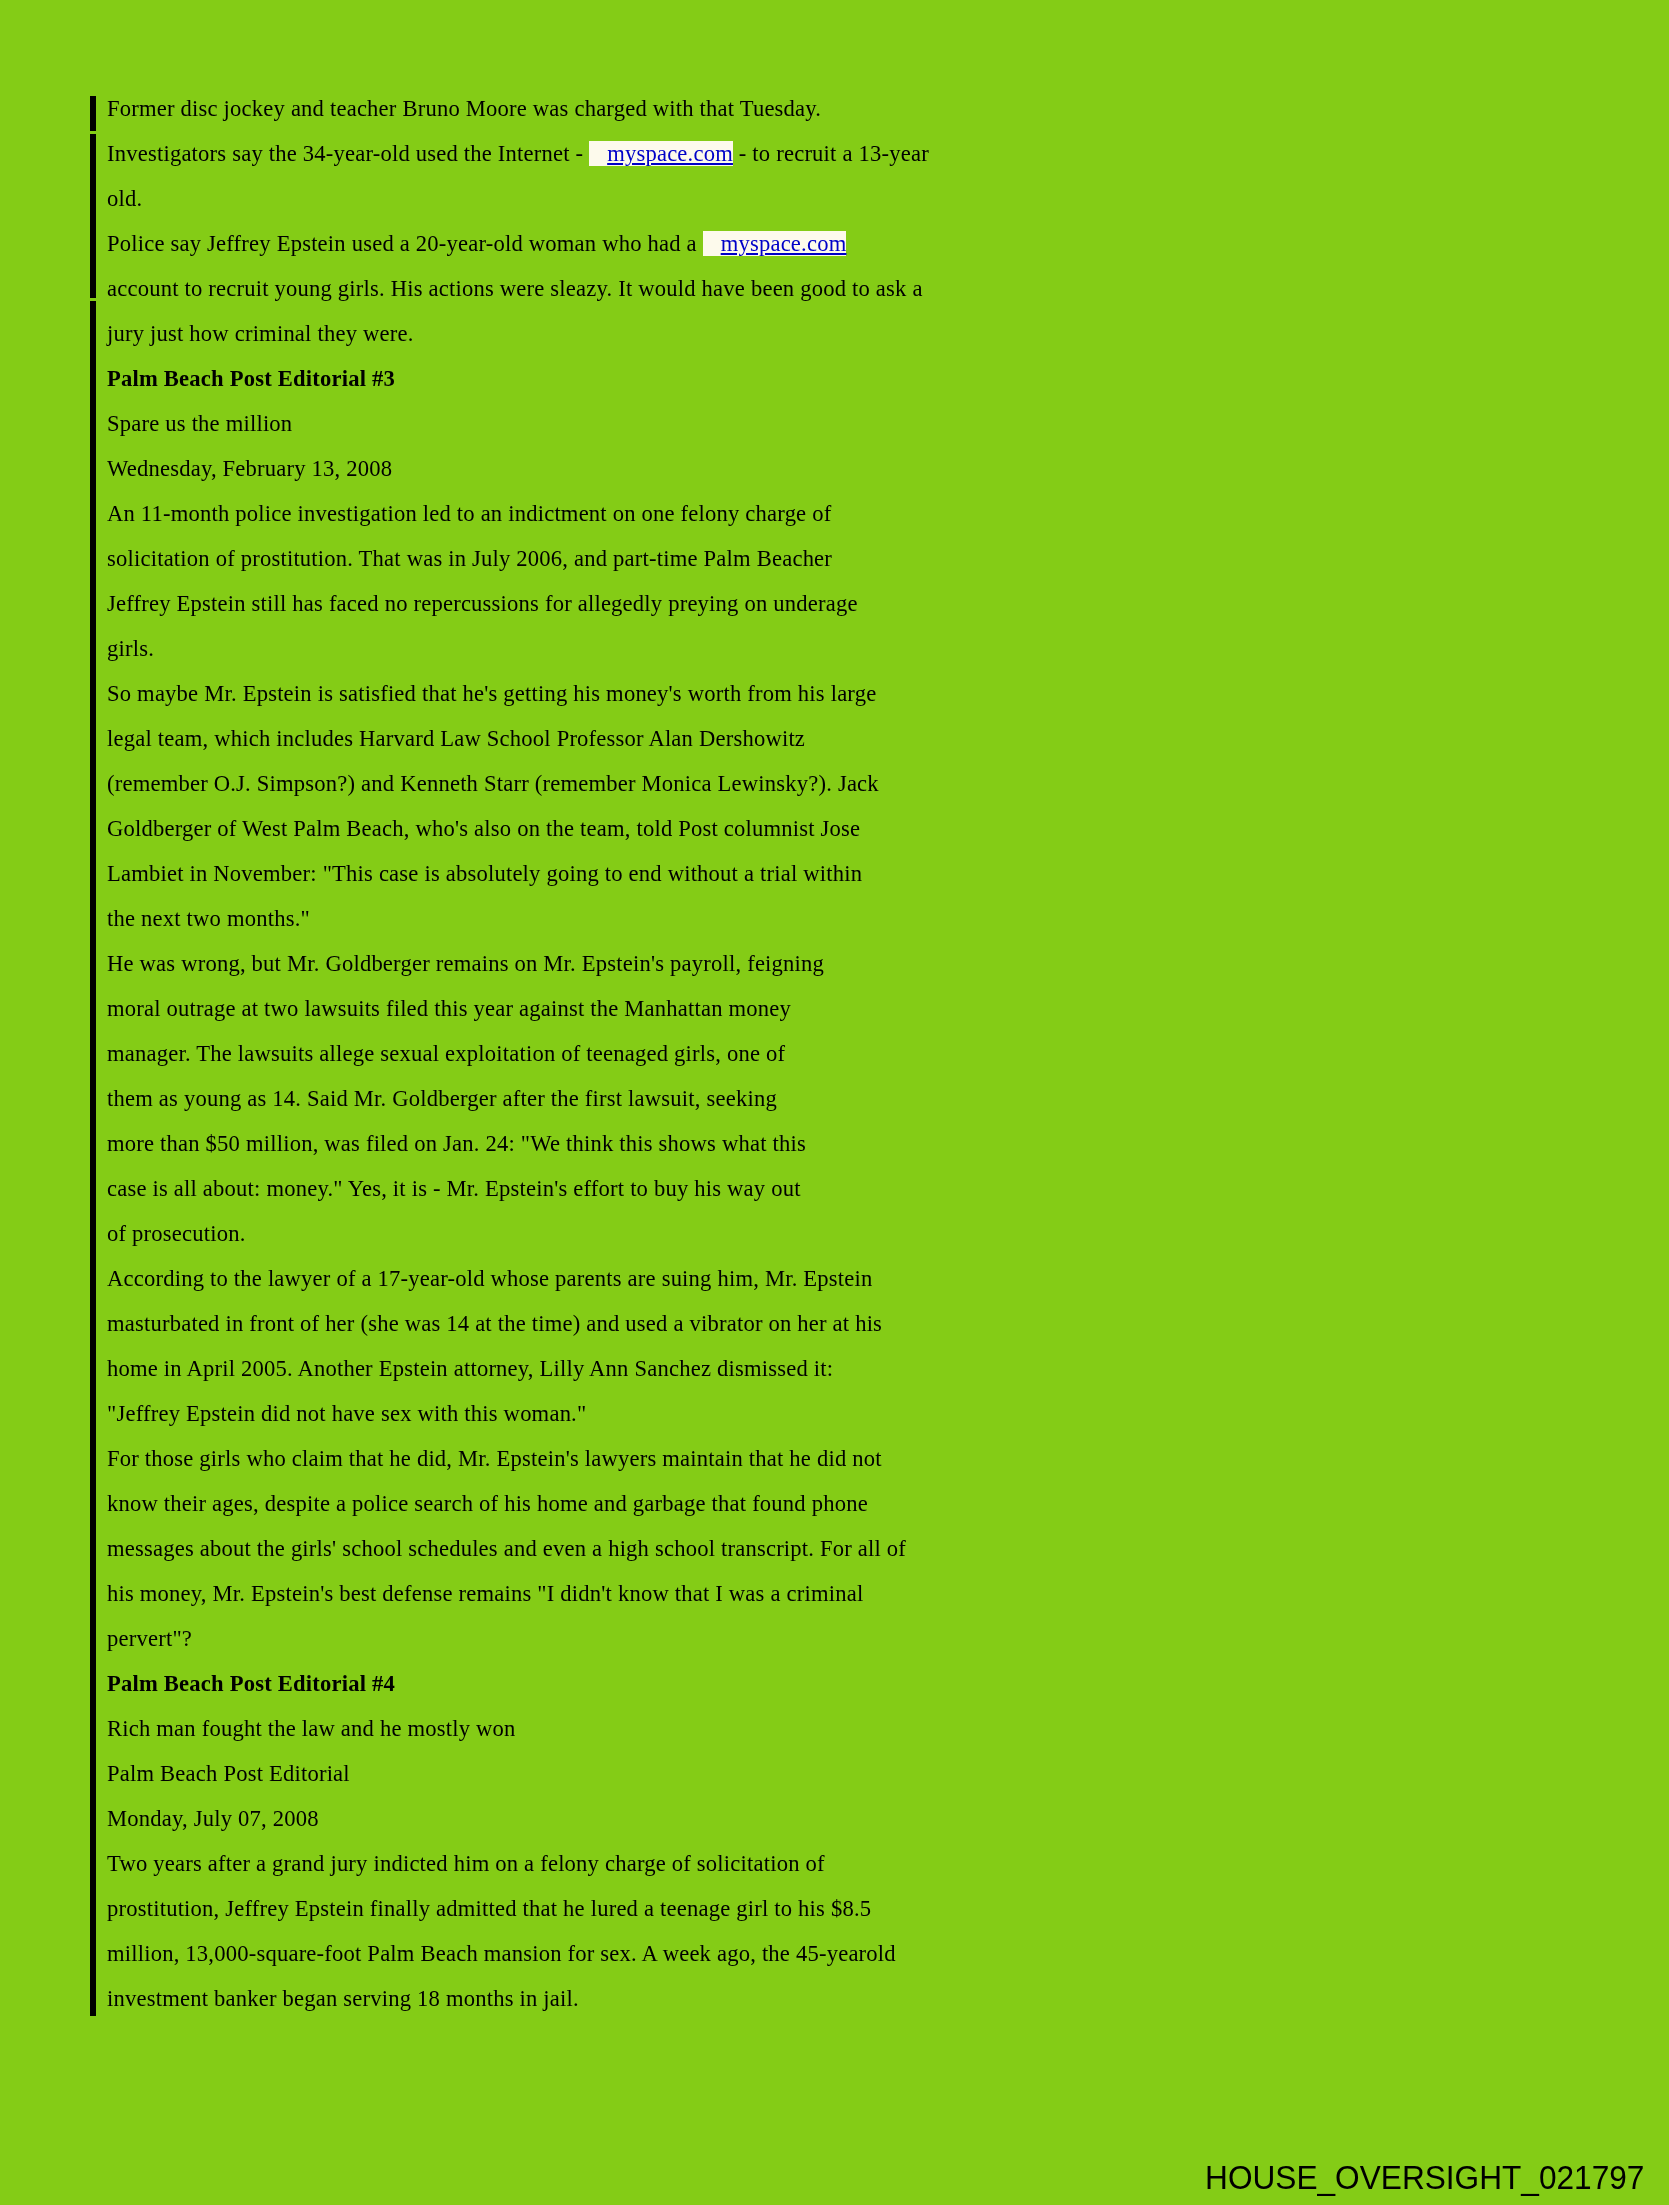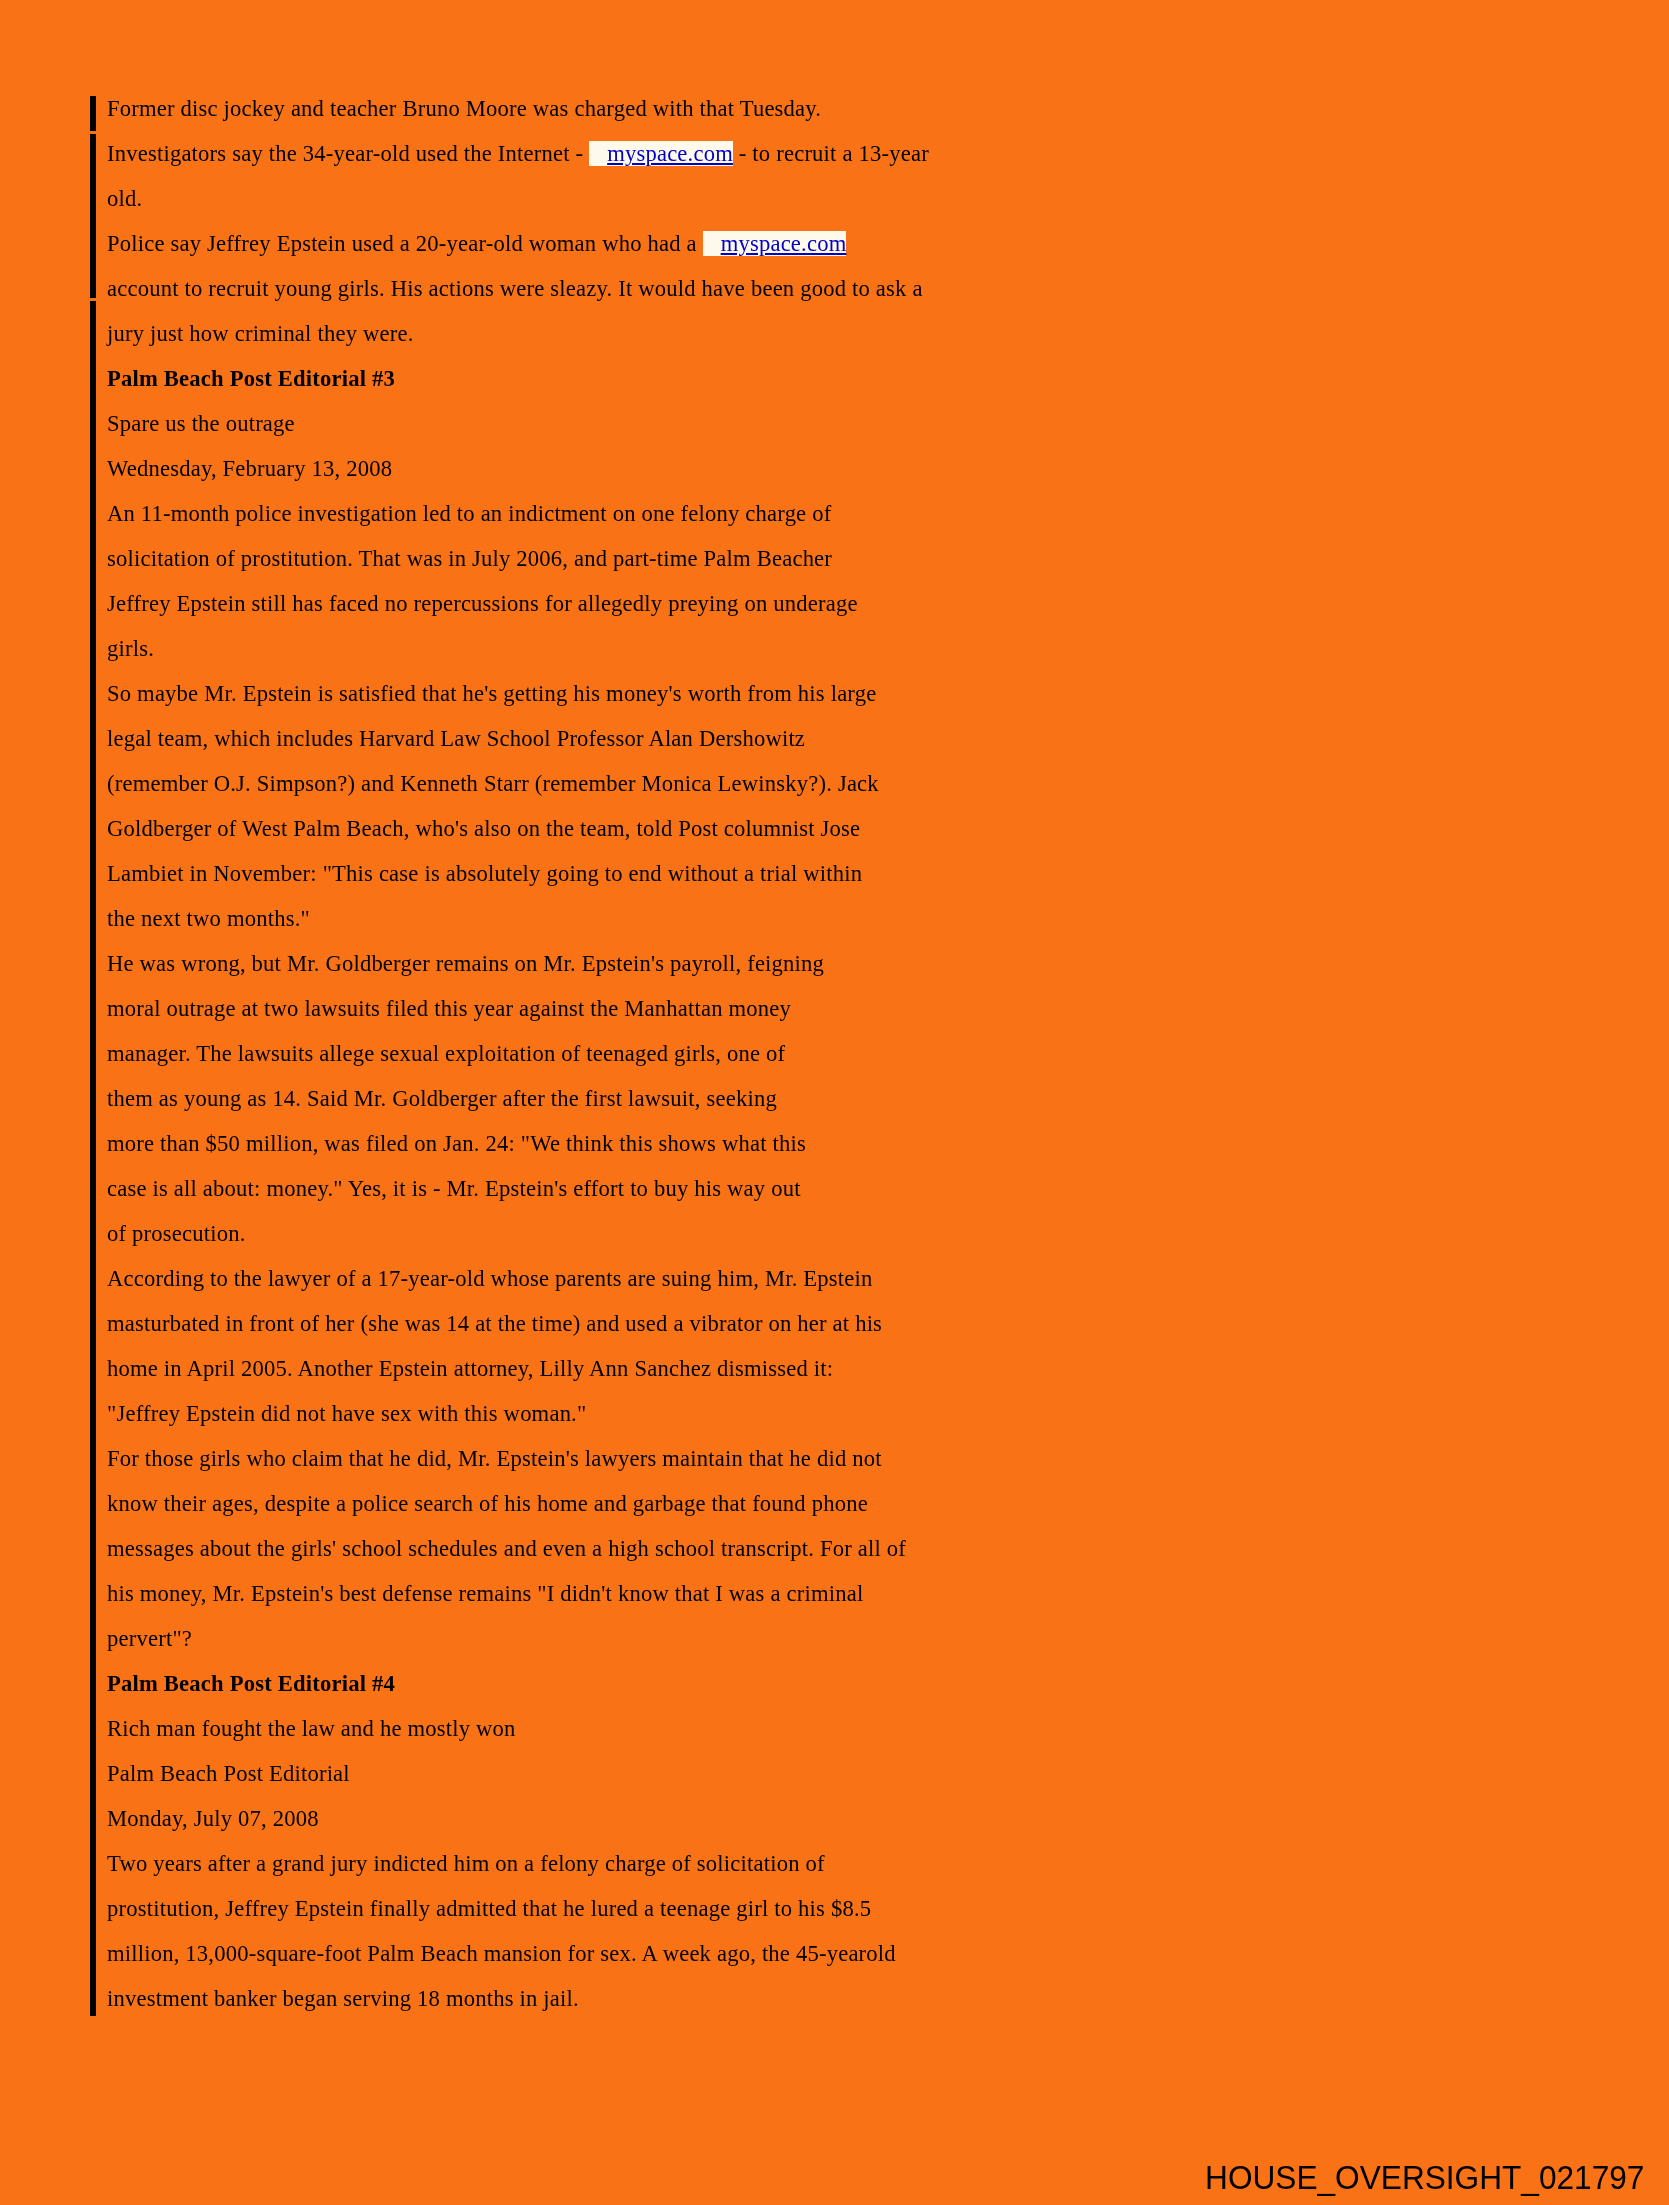--- a/index.html
+++ b/index.html
@@ -4,21 +4,21 @@
 <style>
   html, body {
     margin: 0;
     padding: 0;
     background: #ffffff;
   }
   .page {
     position: relative;
     width: 1669px;
     height: 2205px;
-    background: #f97316;
+    background: #84cc16;
     overflow: hidden;
     font-family: "Liberation Serif", "DejaVu Serif", serif;
     color: #000000;
   }
   .change-bar {
     position: absolute;
     left: 90px;
     width: 5.9px;
     background: #000000;
   }
@@ -68,21 +68,21 @@
       <div class="change-bar" style="top: 301px; height: 1715px;"></div>
     </div>
   <div class="text-block">
       <div class="line"><span>Former disc jockey and teacher Bruno Moore was charged with that Tuesday.</span></div>
       <div class="line"><span>Investigators say the 34-year-old used the Internet - </span><span class="link">myspace.com</span><span> - to recruit a 13-year</span></div>
       <div class="line"><span>old.</span></div>
       <div class="line"><span>Police say Jeffrey Epstein used a 20-year-old woman who had a </span><span class="link">myspace.com</span></div>
       <div class="line"><span>account to recruit young girls. His actions were sleazy. It would have been good to ask a</span></div>
       <div class="line"><span>jury just how criminal they were.</span></div>
       <div class="line"><span class="bold">Palm Beach Post Editorial #3</span></div>
-      <div class="line"><span>Spare us the outrage</span></div>
+      <div class="line"><span>Spare us the million</span></div>
       <div class="line"><span>Wednesday, February 13, 2008</span></div>
       <div class="line"><span>An 11-month police investigation led to an indictment on one felony charge of</span></div>
       <div class="line"><span>solicitation of prostitution. That was in July 2006, and part-time Palm Beacher</span></div>
       <div class="line"><span>Jeffrey Epstein still has faced no repercussions for allegedly preying on underage</span></div>
       <div class="line"><span>girls.</span></div>
       <div class="line"><span>So maybe Mr. Epstein is satisfied that he's getting his money's worth from his large</span></div>
       <div class="line"><span>legal team, which includes Harvard Law School Professor Alan Dershowitz</span></div>
       <div class="line"><span>(remember O.J. Simpson?) and Kenneth Starr (remember Monica Lewinsky?). Jack</span></div>
       <div class="line"><span>Goldberger of West Palm Beach, who's also on the team, told Post columnist Jose</span></div>
       <div class="line"><span>Lambiet in November: "This case is absolutely going to end without a trial within</span></div>

